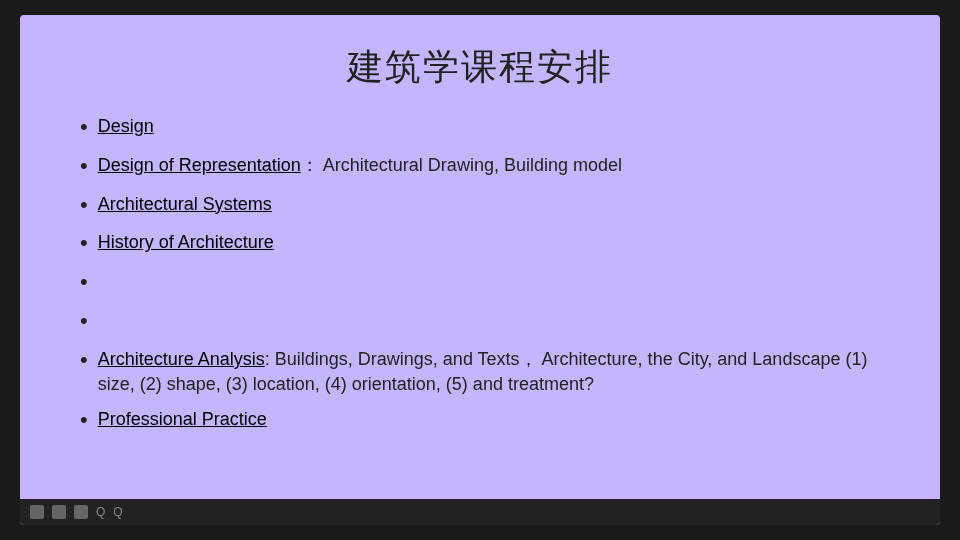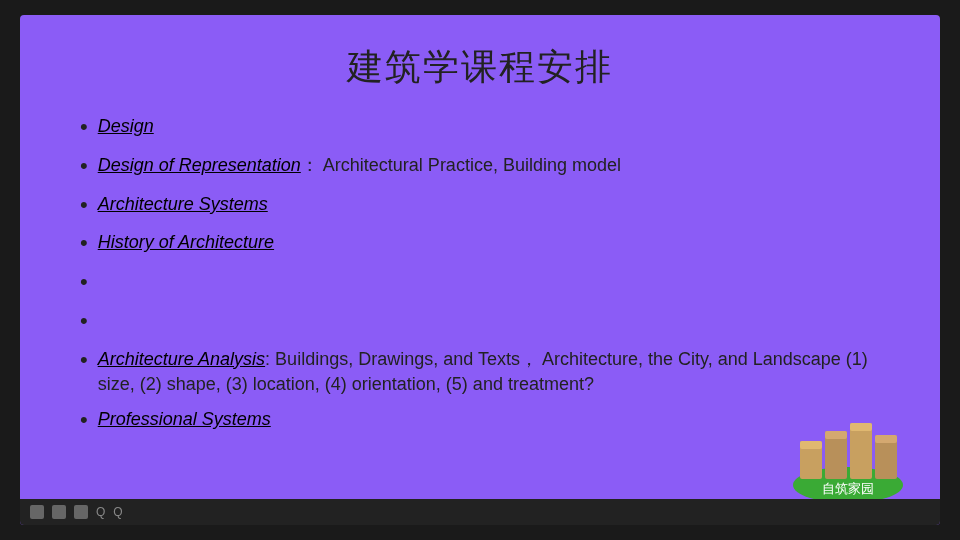--- a/index.html
+++ b/index.html
@@ -11,21 +11,21 @@
       display: flex;
       align-items: center;
       justify-content: center;
       font-family: Arial, sans-serif;
       overflow: hidden;
     }
 
     .slide {
       width: 920px;
       height: 510px;
-      background: #8b5cf6;
+      background: #c4b5fd;
       border-radius: 4px;
       position: relative;
       padding: 28px 60px 28px 60px;
     }
 
     .title {
       text-align: center;
       font-size: 36px;
       font-weight: normal;
       color: #222;
@@ -51,21 +51,20 @@
     .bullet-dot {
       font-size: 22px;
       margin-right: 10px;
       margin-top: -2px;
       flex-shrink: 0;
     }
 
     .underline {
       text-decoration: underline;
       color: #000;
-      font-style: italic;
     }
 
     .normal {
       color: #222;
     }
 
     .logo-container {
       position: absolute;
       bottom: 22px;
       right: 30px;
@@ -112,28 +111,28 @@
     <li>
       <span class="bullet-dot">•</span>
       <span>
         <span class="underline">Design</span><span class="normal"></span>
       </span>
     </li>
 
     <li>
       <span class="bullet-dot">•</span>
       <span>
-        <span class="underline">Design of Representation</span><span class="normal">：    Architectural Practice, Building model</span>
+        <span class="underline">Design of Representation</span><span class="normal">：    Architectural Drawing, Building model</span>
       </span>
     </li>
 
     <li>
       <span class="bullet-dot">•</span>
       <span>
-        <span class="underline">Architecture Systems</span><span class="normal"></span>
+        <span class="underline">Architectural Systems</span><span class="normal"></span>
       </span>
     </li>
 
     <li>
       <span class="bullet-dot">•</span>
       <span>
         <span class="underline">History of Architecture</span><span class="normal"></span>
       </span>
     </li>
 
@@ -148,46 +147,26 @@
     <li style="align-items:flex-start;">
       <span class="bullet-dot">•</span>
       <span>
         <span class="underline">Architecture Analysis</span><span class="normal">: Buildings, Drawings, and Texts，   Architecture, the City, and Landscape (1) size, (2) shape, (3) location, (4) orientation, (5) and treatment?</span>
       </span>
     </li>
 
     <li>
       <span class="bullet-dot">•</span>
       <span>
-        <span class="underline">Professional Systems</span><span class="normal"></span>
+        <span class="underline">Professional Practice</span><span class="normal"></span>
       </span>
     </li>
 
   </ul>
 
-  <div class="logo-container">
-    <svg class="logo-svg" viewBox="0 0 130 100" xmlns="http://www.w3.org/2000/svg">
-
-      <ellipse cx="68" cy="82" rx="55" ry="18" fill="#3aaa35"></ellipse>
-
-      <rect x="20" y="38" width="22" height="38" rx="2" fill="#c8a060"></rect>
-      <rect x="20" y="38" width="22" height="8" rx="2" fill="#e0b870"></rect>
-
-      <rect x="45" y="28" width="22" height="48" rx="2" fill="#b8905a"></rect>
-      <rect x="45" y="28" width="22" height="8" rx="2" fill="#d4a870"></rect>
-
-      <rect x="70" y="20" width="22" height="56" rx="2" fill="#c8a060"></rect>
-      <rect x="70" y="20" width="22" height="8" rx="2" fill="#e0b870"></rect>
-
-      <rect x="95" y="32" width="22" height="44" rx="2" fill="#b8905a"></rect>
-      <rect x="95" y="32" width="22" height="8" rx="2" fill="#d4a870"></rect>
-
-      <text x="68" y="90" text-anchor="middle" font-size="13" font-family="SimSun,serif" fill="white">自筑家园</text>
-    </svg>
-  </div>
 
   <div class="bottom-bar">
     <div class="bottom-icon" style="background:#666; width:14px; height:14px; border-radius:2px;"></div>
     <div class="bottom-icon" style="background:#666; width:14px; height:14px; border-radius:2px;"></div>
     <div class="bottom-icon" style="background:#666; width:14px; height:14px; border-radius:2px;"></div>
     <span style="color:#888; font-size:12px;">Q</span>
     <span style="color:#888; font-size:12px;">Q</span>
   </div>
 
 </div>

